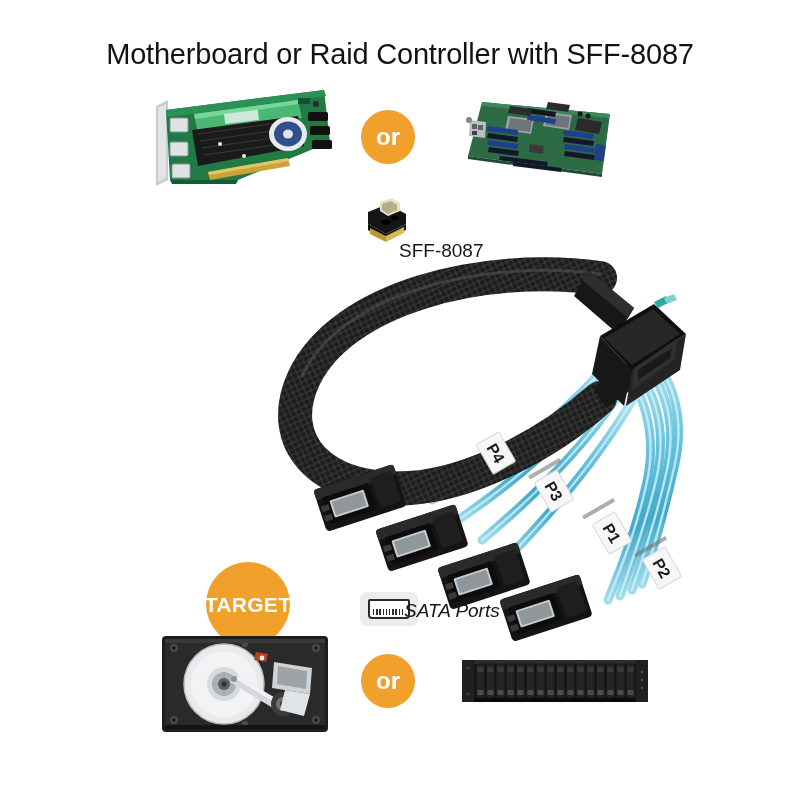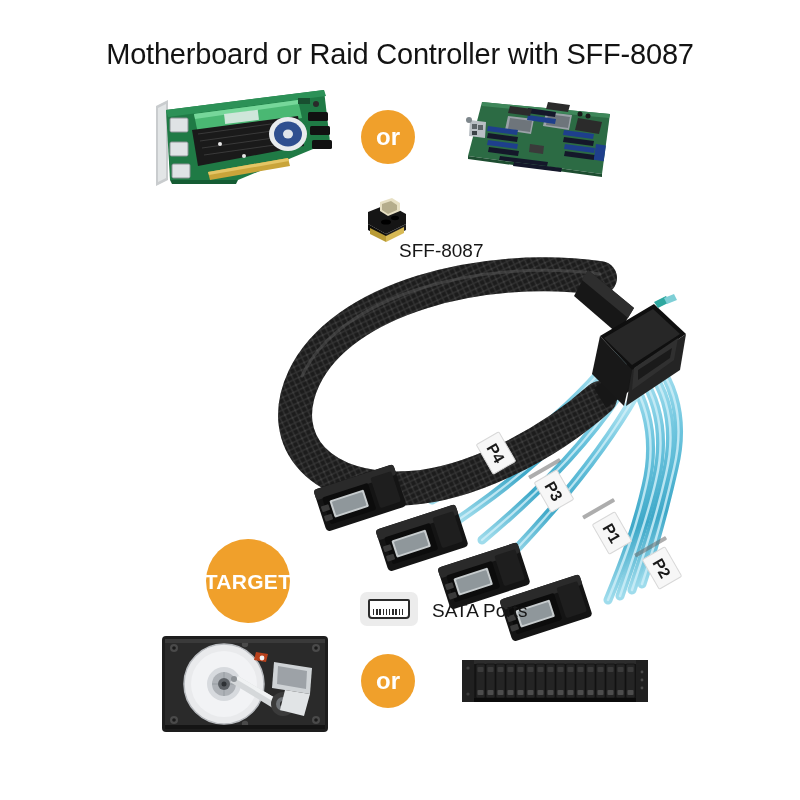--- a/index.html
+++ b/index.html
@@ -54,42 +54,42 @@
     text-align: center;
     line-height: 1;
   }
   .badge-host {
     left: 206px; top: 196px;
     width: 84px; height: 84px;
     font-size: 25px;
     letter-spacing: 0.5px;
   }
   .badge-target {
-    left: 206px; top: 539px;
+    left: 206px; top: 562px;
     width: 84px; height: 84px;
     font-size: 21px;
     letter-spacing: 0.3px;
   }
   .badge-or {
     width: 54px; height: 54px;
     font-size: 24px;
   }
   .badge-or-top  { left: 361px; top: 110px; }
   .badge-or-bot  { left: 361px; top: 654px; }
 
   
   .label-text {
     position: absolute;
     font-size: 19px;
     color: #161616;
     font-family: "Liberation Sans", sans-serif;
     white-space: nowrap;
   }
   .label-sff { left: 399px; top: 212px; margin-top: 28px; }
-  .label-sata { left: 432px; top: 600px; }
+  .label-sata { left: 404px; top: 600px; font-style: italic; }
 
   
   .sff-icon {
     position: absolute;
     left: 358px; top: 198px;
     width: 56px; height: 50px;
   }
 
   
   .sata-port-icon {

